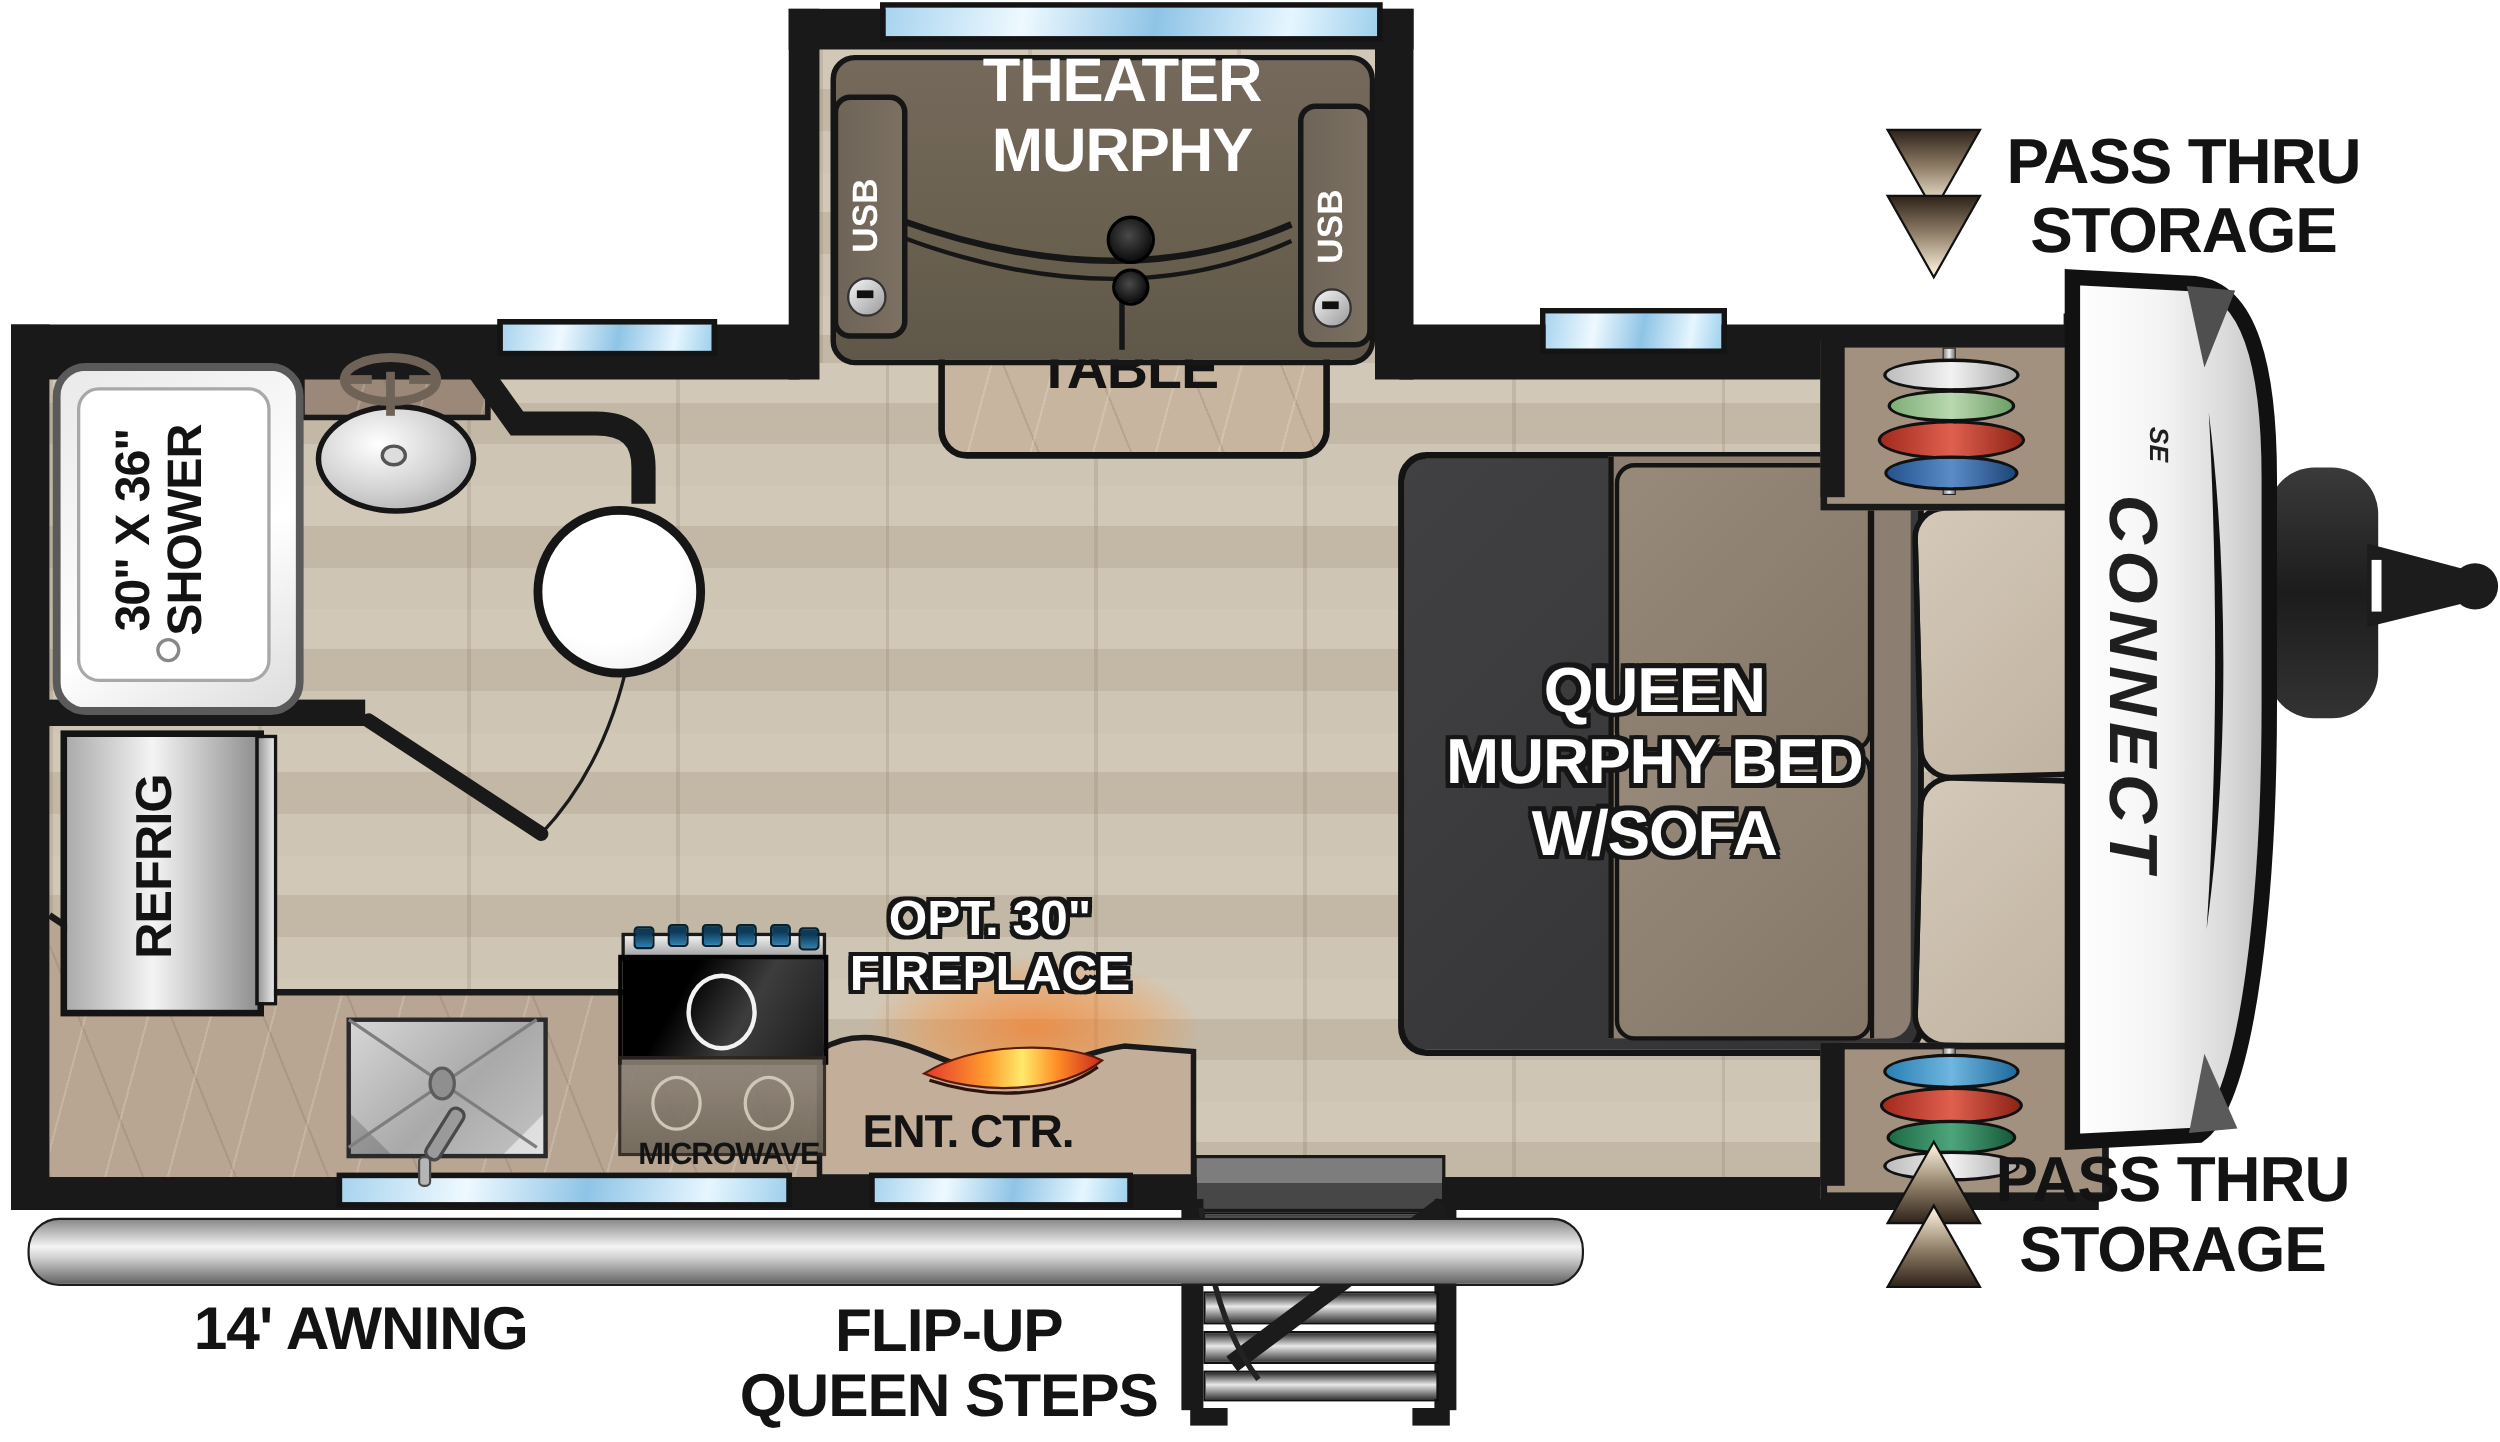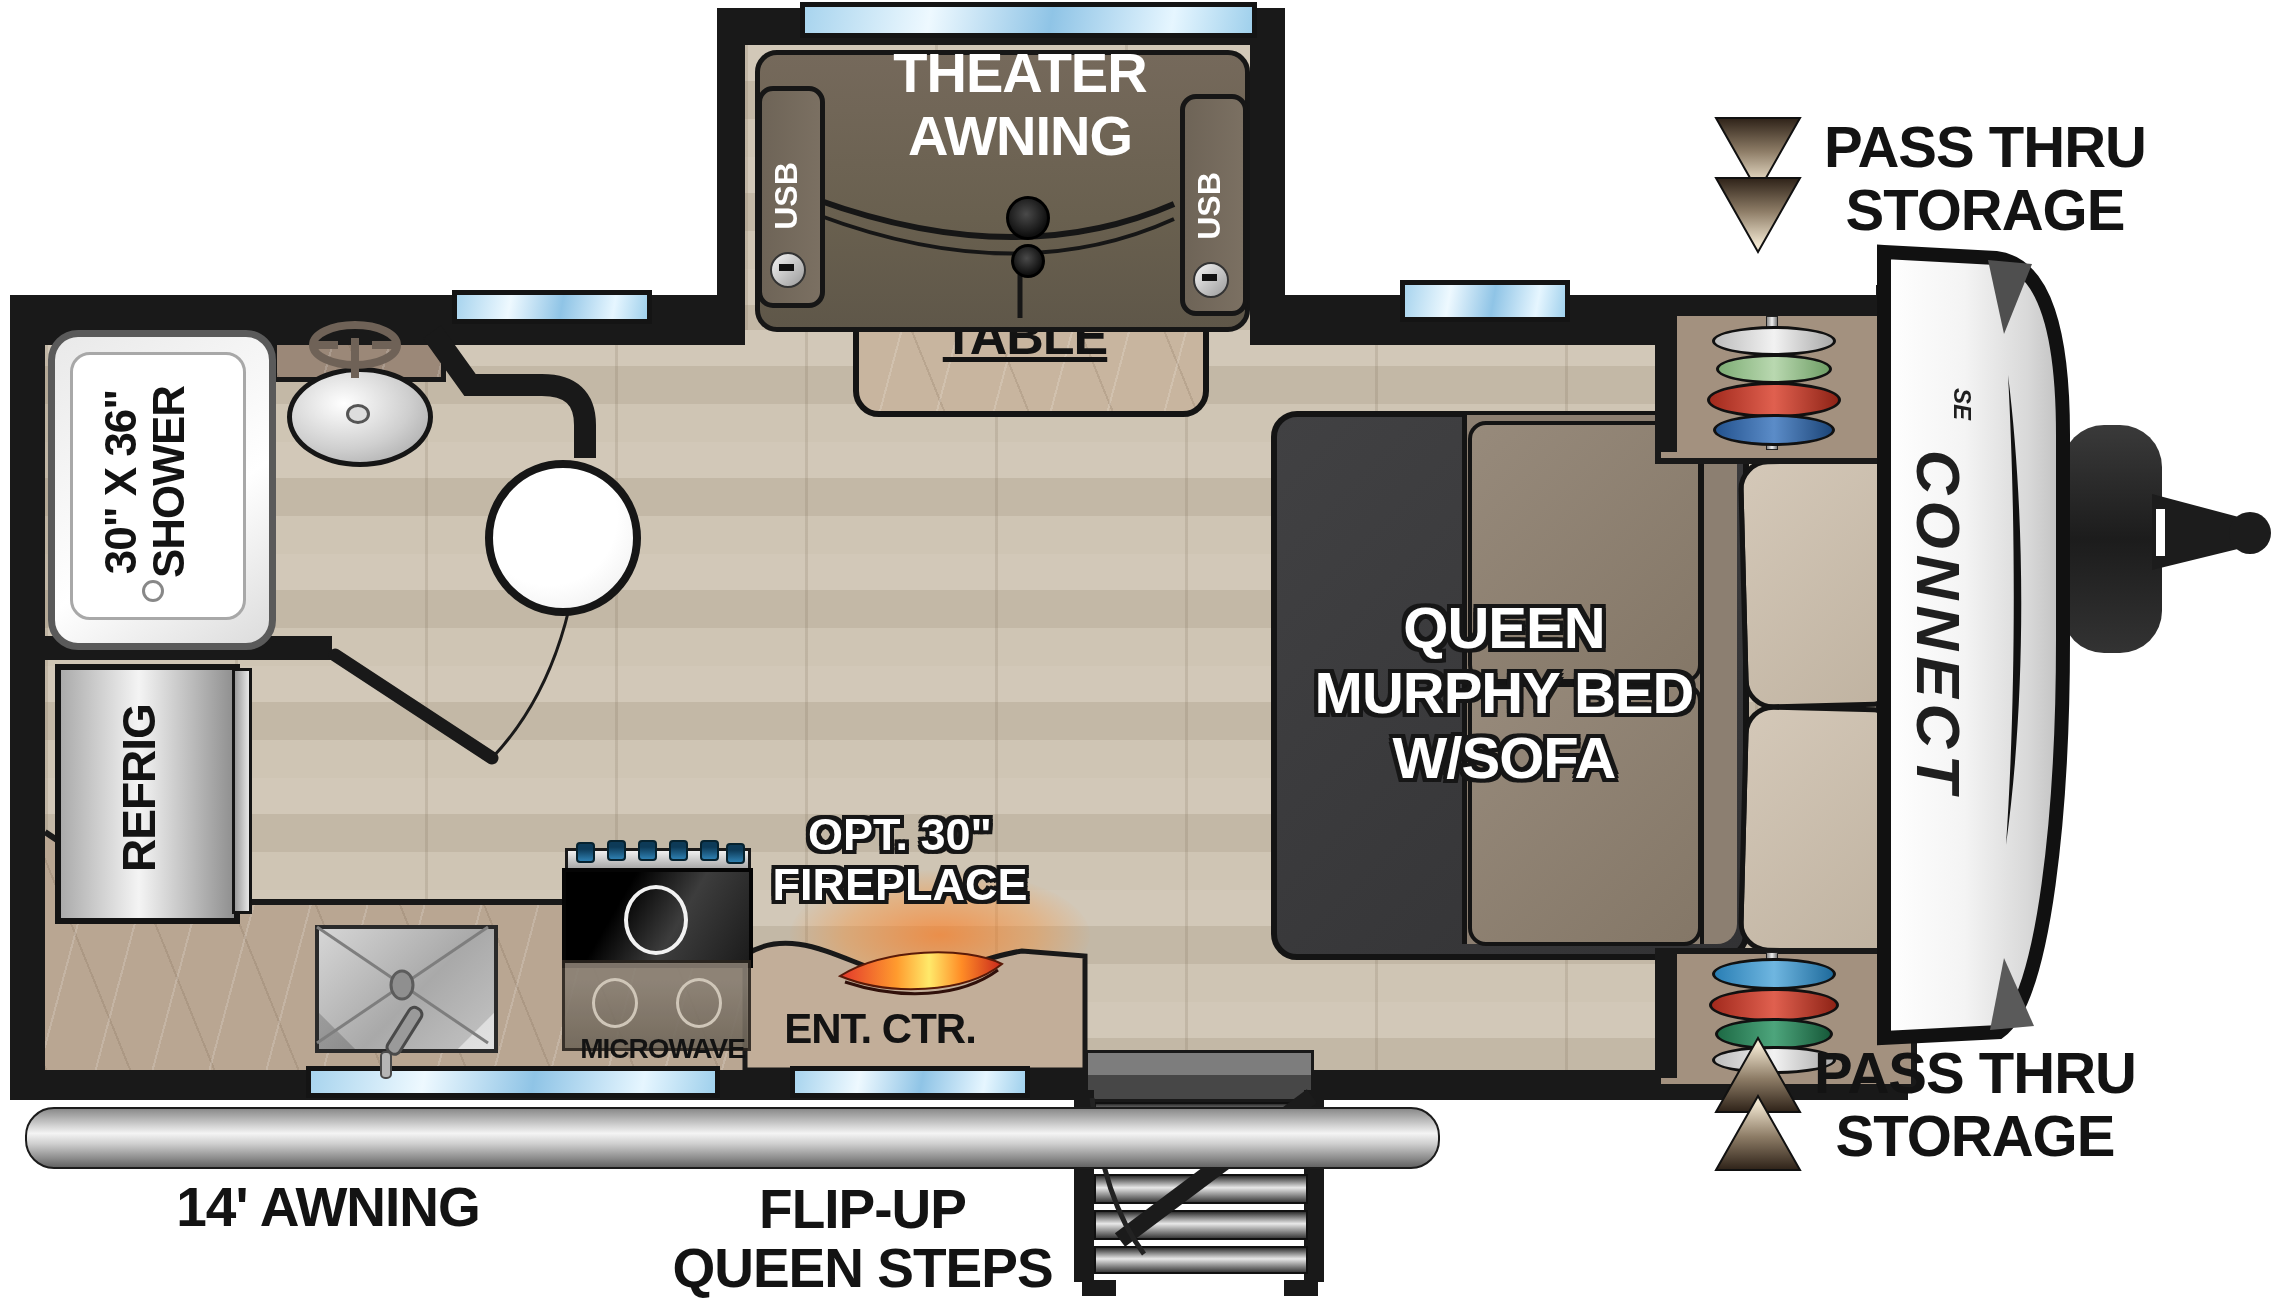--- a/index.html
+++ b/index.html
@@ -145,21 +145,21 @@
   <div class="abs" style="left:562px;top:868px;width:183px;height:92px;border:4px solid #050505;
               background:linear-gradient(120deg,#000 30%,#3d3d3d 60%,#1b1b1b);"></div>
   <div class="abs" style="left:624px;top:885px;width:56px;height:62px;border-radius:50%;border:4px solid #f2f2f2;background:rgba(0,0,0,0);"></div>
   <div class="abs" style="left:562px;top:960px;width:183px;height:85px;border:3px solid #2a241e;
               background:linear-gradient(180deg,#8a8074 20%,#6f6659);opacity:.9;"></div>
   <div class="abs" style="left:592px;top:978px;width:40px;height:44px;border-radius:50%;border:3px solid #cfc6b8;"></div>
   <div class="abs" style="left:676px;top:978px;width:40px;height:44px;border-radius:50%;border:3px solid #cfc6b8;"></div>
 
   <div class="counter" style="left:853px;top:267px;width:344px;height:138px;border:6px solid #141414;border-radius:26px;
               background-color:#c8b59f;"></div>
-  <div class="blk" style="left:880px;top:308px;width:290px;font-size:52px;text-decoration:underline;">TABLE</div>
+  <div class="blk" style="left:880px;top:308px;width:290px;font-size:52px;">TABLE</div>
 
   <div class="abs" style="left:755px;top:50px;width:485px;height:272px;border-radius:22px;border:5px solid #161616;
               background:linear-gradient(180deg,#75695b,#69604f 60%,#5f5749);"></div>
   <svg width="2273" height="1311" viewBox="0 0 2273 1311">
     <path d="M818,200 Q1018,272 1174,204" fill="none" stroke="#161616" stroke-width="6"></path>
     <path d="M818,215 Q1018,290 1174,219" fill="none" stroke="#161616" stroke-width="4"></path>
     <line x1="1020" y1="250" x2="1020" y2="318" stroke="#161616" stroke-width="5"></line>
   </svg>
   <div class="abs" style="left:757px;top:86px;width:58px;height:212px;border-radius:16px;border:5px solid #161616;
               background:linear-gradient(90deg,#6e6457,#7b7062);"></div>
@@ -171,21 +171,21 @@
               background:linear-gradient(135deg,#f5f5f5,#9a9a9a);border:2px solid #333;"></div>
   <div class="abs" style="left:779px;top:264px;width:15px;height:7px;background:#111;"></div>
   <div class="abs" style="left:1193px;top:262px;width:32px;height:32px;border-radius:50%;
               background:linear-gradient(135deg,#f5f5f5,#9a9a9a);border:2px solid #333;"></div>
   <div class="abs" style="left:1202px;top:274px;width:15px;height:7px;background:#111;"></div>
   <div class="abs" style="left:1006px;top:196px;width:38px;height:38px;border-radius:50%;border:3px solid #000;
               background:radial-gradient(circle at 45% 40%,#4a4a4a,#101010 70%);"></div>
   <div class="abs" style="left:1011px;top:244px;width:28px;height:28px;border-radius:50%;border:3px solid #000;
               background:radial-gradient(circle at 45% 40%,#4a4a4a,#101010 70%);"></div>
   <div class="wht" style="left:845px;top:42px;width:350px;font-size:56px;letter-spacing:-1px;">THEATER
-AWNING</div>
+MURPHY</div>
 
   <div class="abs" style="left:1271px;top:411px;width:466px;height:537px;border-radius:26px;border:6px solid #141414;
               background:linear-gradient(135deg,#414143,#323234);"></div>
   <div class="abs" style="left:1462px;top:415px;width:240px;height:529px;background:#8c7f71;border-left:5px solid #141414;"></div>
   <div class="abs" style="left:1468px;top:421px;width:226px;height:254px;border:4px solid #141414;border-radius:18px;
               background:linear-gradient(135deg,#978a7b,#847767);"></div>
   <div class="abs" style="left:1468px;top:683px;width:226px;height:255px;border:4px solid #141414;border-radius:18px;
               background:linear-gradient(135deg,#978a7b,#847767);"></div>
   <div class="abs" style="left:1700px;top:415px;width:33px;height:529px;background:#8c7f71;border-left:4px solid #141414;border-radius:0 20px 20px 0;"></div>
   <div class="pillow" style="left:1741px;top:458px;width:150px;height:240px;transform:rotate(-1.5deg);"></div>

